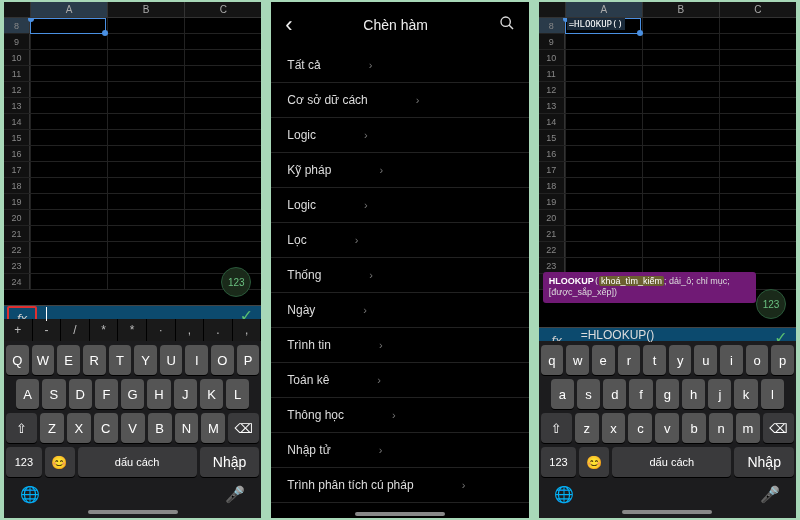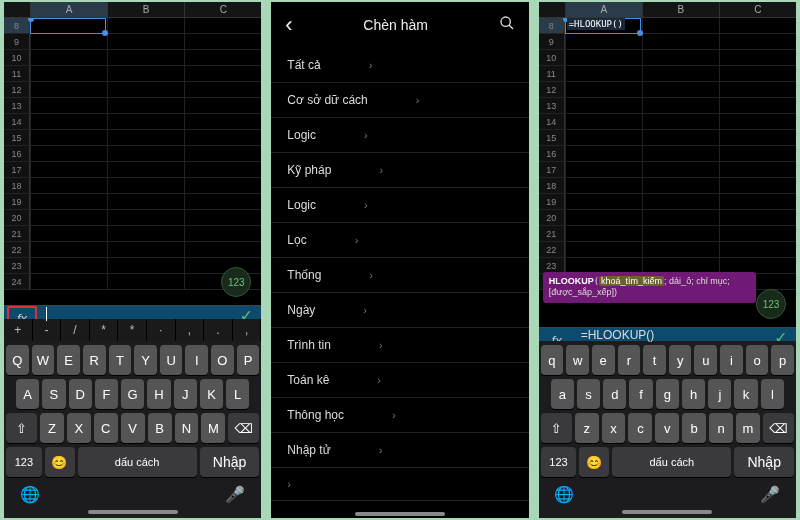--- a/index.html
+++ b/index.html
@@ -286,20 +286,21 @@
       </div>
       <div class="mitem">
         <span>Thông học</span>
         <span class="chev">›</span>
       </div>
       <div class="mitem">
         <span>Nhập tử</span>
         <span class="chev">›</span>
       </div>
       <div class="mitem">
+        <span>Trình phân tích cú pháp</span>
         <span class="chev">›</span>
       </div>
       <div class="mitem"></div>
     </div>
   <div class="homebar"></div>
 </div>
 
 <div class="phone">
   <div class="colhdr">
     <div class="rowlbl"></div>

